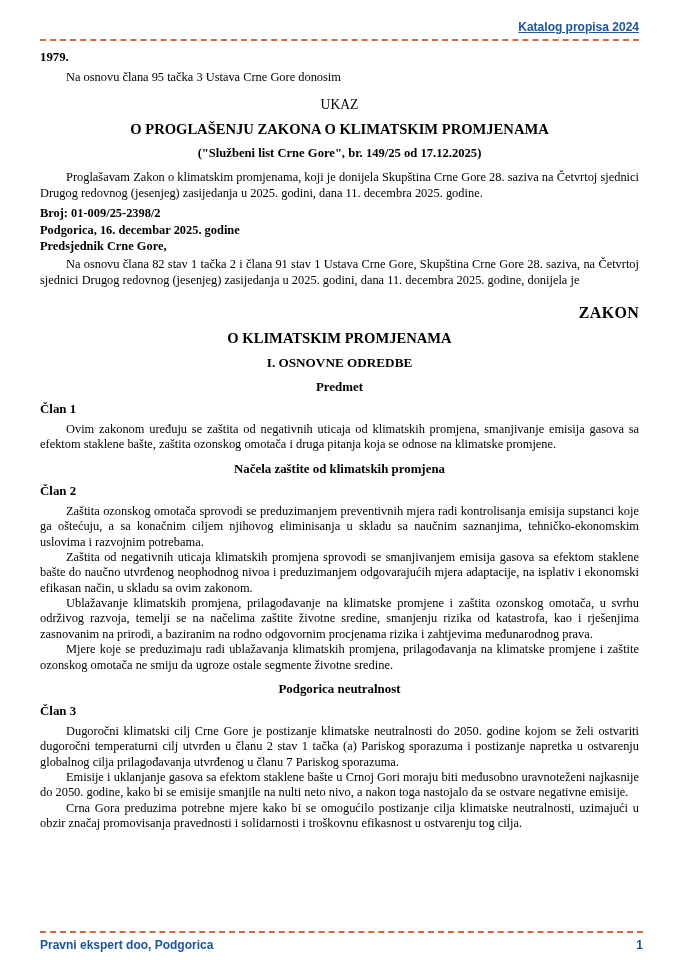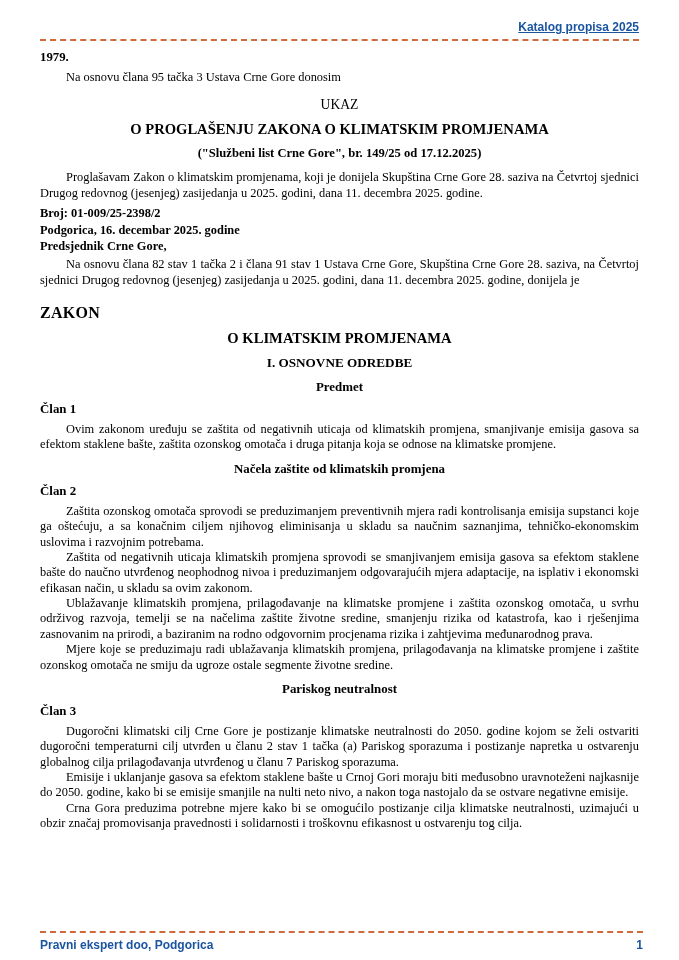--- a/index.html
+++ b/index.html
@@ -28,40 +28,40 @@
   }
   .rule{border-top:2px dashed var(--dash);height:0;}
   .content{padding-top:9px;}
   .item-no{font-weight:bold;font-size:12.8px;margin-bottom:5px;}
   .p{text-align:justify;text-indent:26px;line-height:1.24;}
   .h-ukaz{text-align:center;font-size:13.6px;font-weight:normal;margin:12px 0 8px;}
   .h-main{text-align:center;font-size:14.6px;font-weight:bold;margin:8px 0;}
   .h-gazette{text-align:center;font-size:12.6px;font-weight:bold;margin:6px 0 9px;}
   .sig-block{margin:4px 0 3px;}
   .c-bold{font-weight:bold;line-height:1.32;}
-  .h-zakon{text-align:left;font-size:16px;font-weight:bold;margin:16px 0 4px;letter-spacing:.3px;}
+  .h-zakon{text-align:right;font-size:16px;font-weight:bold;margin:16px 0 4px;letter-spacing:.3px;}
   .h-chapter{text-align:center;font-size:13.2px;font-weight:bold;margin:8px 0 5px;}
   .h-sec{text-align:center;font-size:12.9px;font-weight:bold;margin:9px 0 4px;}
   .h-art{text-align:left;font-size:12.9px;font-weight:bold;margin:7px 0 5px;}
   .page-footer{position:absolute;left:40px;right:36px;bottom:8px;}
   .footer-row{
     display:flex;justify-content:space-between;align-items:baseline;
     color:var(--accent);
     font-family:"Liberation Sans","DejaVu Sans",sans-serif;
     font-weight:bold;font-size:12px;
     padding-top:5px;
   }
 </style>
 </head>
 <body>
 
 <div class="page">
 
   <header class="page-header">
-    <span class="header-link">Katalog propisa 2025</span>
+    <span class="header-link">Katalog propisa 2024</span>
   </header>
   <div class="rule"></div>
 
   <main class="content">
 
     <p class="item-no">1979.</p>
     <p class="p">Na osnovu člana 95 tačka 3 Ustava Crne Gore donosim</p>
 
     <h2 class="h-ukaz">UKAZ</h2>
     <h1 class="h-main">O PROGLAŠENJU ZAKONA O KLIMATSKIM PROMJENAMA</h1>
@@ -85,21 +85,21 @@
     <h3 class="h-art">Član 1</h3>
     <p class="p">Ovim zakonom uređuju se zaštita od negativnih uticaja od klimatskih promjena, smanjivanje emisija gasova sa efektom staklene bašte, zaštita ozonskog omotača i druga pitanja koja se odnose na klimatske promjene.</p>
 
     <h3 class="h-sec">Načela zaštite od klimatskih promjena</h3>
     <h3 class="h-art">Član 2</h3>
     <p class="p">Zaštita ozonskog omotača sprovodi se preduzimanjem preventivnih mjera radi kontrolisanja emisija supstanci koje ga oštećuju, a sa konačnim ciljem njihovog eliminisanja u skladu sa naučnim saznanjima, tehničko-ekonomskim uslovima i razvojnim potrebama.</p>
     <p class="p">Zaštita od negativnih uticaja klimatskih promjena sprovodi se smanjivanjem emisija gasova sa efektom staklene bašte do naučno utvrđenog neophodnog nivoa i preduzimanjem odgovarajućih mjera adaptacije, na isplativ i ekonomski efikasan način, u skladu sa ovim zakonom.</p>
     <p class="p">Ublažavanje klimatskih promjena, prilagođavanje na klimatske promjene i zaštita ozonskog omotača, u svrhu održivog razvoja, temelji se na načelima zaštite životne sredine, smanjenju rizika od katastrofa, kao i rješenjima zasnovanim na prirodi, a baziranim na rodno odgovornim procjenama rizika i zahtjevima međunarodnog prava.</p>
     <p class="p">Mjere koje se preduzimaju radi ublažavanja klimatskih promjena, prilagođavanja na klimatske promjene i zaštite ozonskog omotača ne smiju da ugroze ostale segmente životne sredine.</p>
 
-    <h3 class="h-sec">Pariskog neutralnost</h3>
+    <h3 class="h-sec">Podgorica neutralnost</h3>
     <h3 class="h-art">Član 3</h3>
     <p class="p">Dugoročni klimatski cilj Crne Gore je postizanje klimatske neutralnosti do 2050. godine kojom se želi ostvariti dugoročni temperaturni cilj utvrđen u članu 2 stav 1 tačka (a) Pariskog sporazuma i postizanje napretka u ostvarenju globalnog cilja prilagođavanja utvrđenog u članu 7 Pariskog sporazuma.</p>
     <p class="p">Emisije i uklanjanje gasova sa efektom staklene bašte u Crnoj Gori moraju biti međusobno uravnoteženi najkasnije do 2050. godine, kako bi se emisije smanjile na nulti neto nivo, a nakon toga nastojalo da se ostvare negativne emisije.</p>
     <p class="p">Crna Gora preduzima potrebne mjere kako bi se omogućilo postizanje cilja klimatske neutralnosti, uzimajući u obzir značaj promovisanja pravednosti i solidarnosti i troškovnu efikasnost u ostvarenju tog cilja.</p>
 
   </main>
 
   <footer class="page-footer">
     <div class="rule"></div>
     <div class="footer-row">

